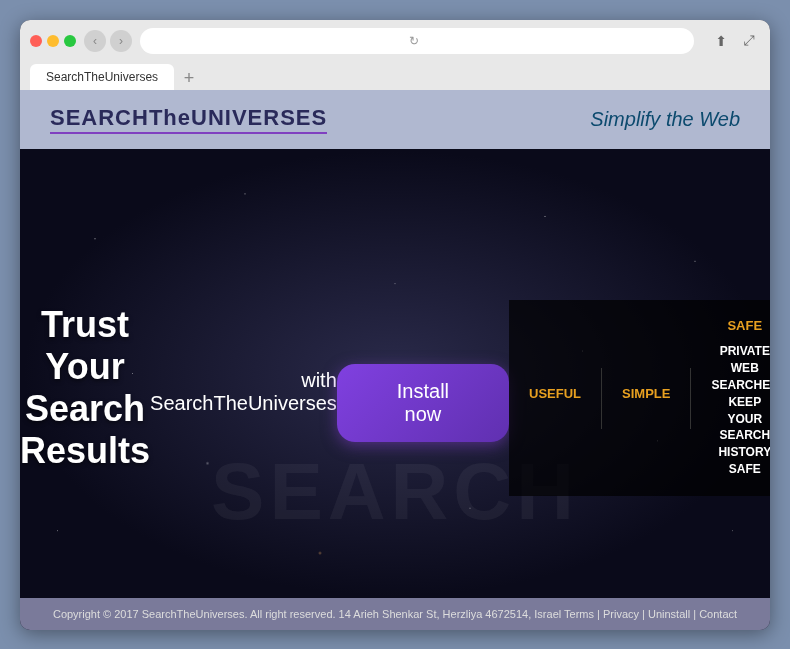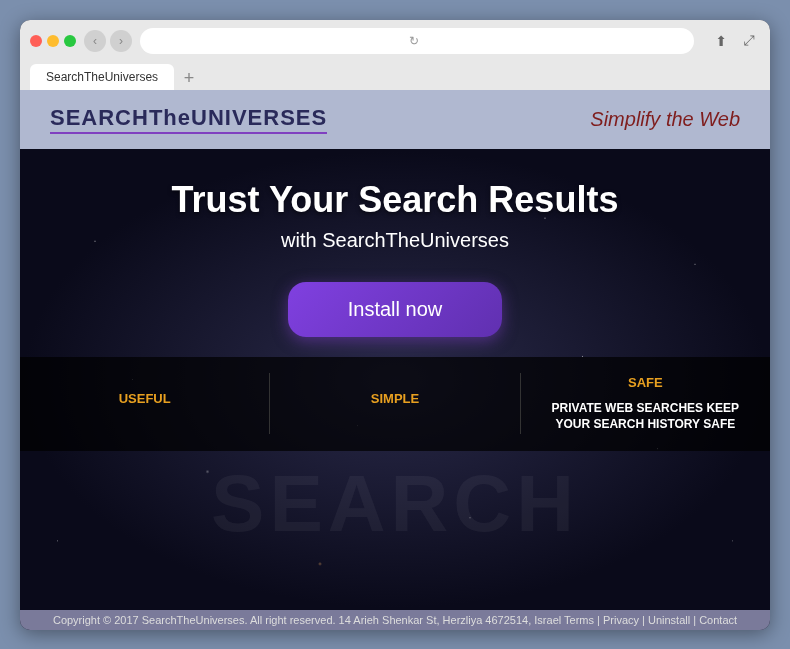--- a/index.html
+++ b/index.html
@@ -168,31 +168,31 @@
     }
 
     .logo-underline {
       height: 2px;
       background: #8040c0;
       margin-top: 1px;
     }
 
     .header-tagline {
       font-size: 20px;
-      color: #7f1d1d;
+      color: #0c4a6e;
       font-style: italic;
     }
 
     
     .hero-section {
       flex: 1;
       background: #1a1a2e;
       background-image: radial-gradient(ellipse at center, #2a2a4a 0%, #0a0a1a 70%);
       display: flex;
-      flex-direction: column;
+      flex-direction: row;
       align-items: center;
       justify-content: flex-start;
       padding-top: 30px;
       position: relative;
       overflow: hidden;
     }
 
     
     .hero-section::before {
       content: '';
@@ -296,21 +296,21 @@
       font-weight: bold;
       color: rgba(255,255,255,0.05);
       letter-spacing: 5px;
       z-index: 0;
       white-space: nowrap;
     }
 
     
     .site-footer {
       background: #7a7a9a;
-      padding: 4px 20px;
+      padding: 10px 20px;
       text-align: center;
       font-size: 11px;
       color: #ddd;
       flex-shrink: 0;
     }
   </style>
 </head>
 <body>
 
 <div class="browser-window">

